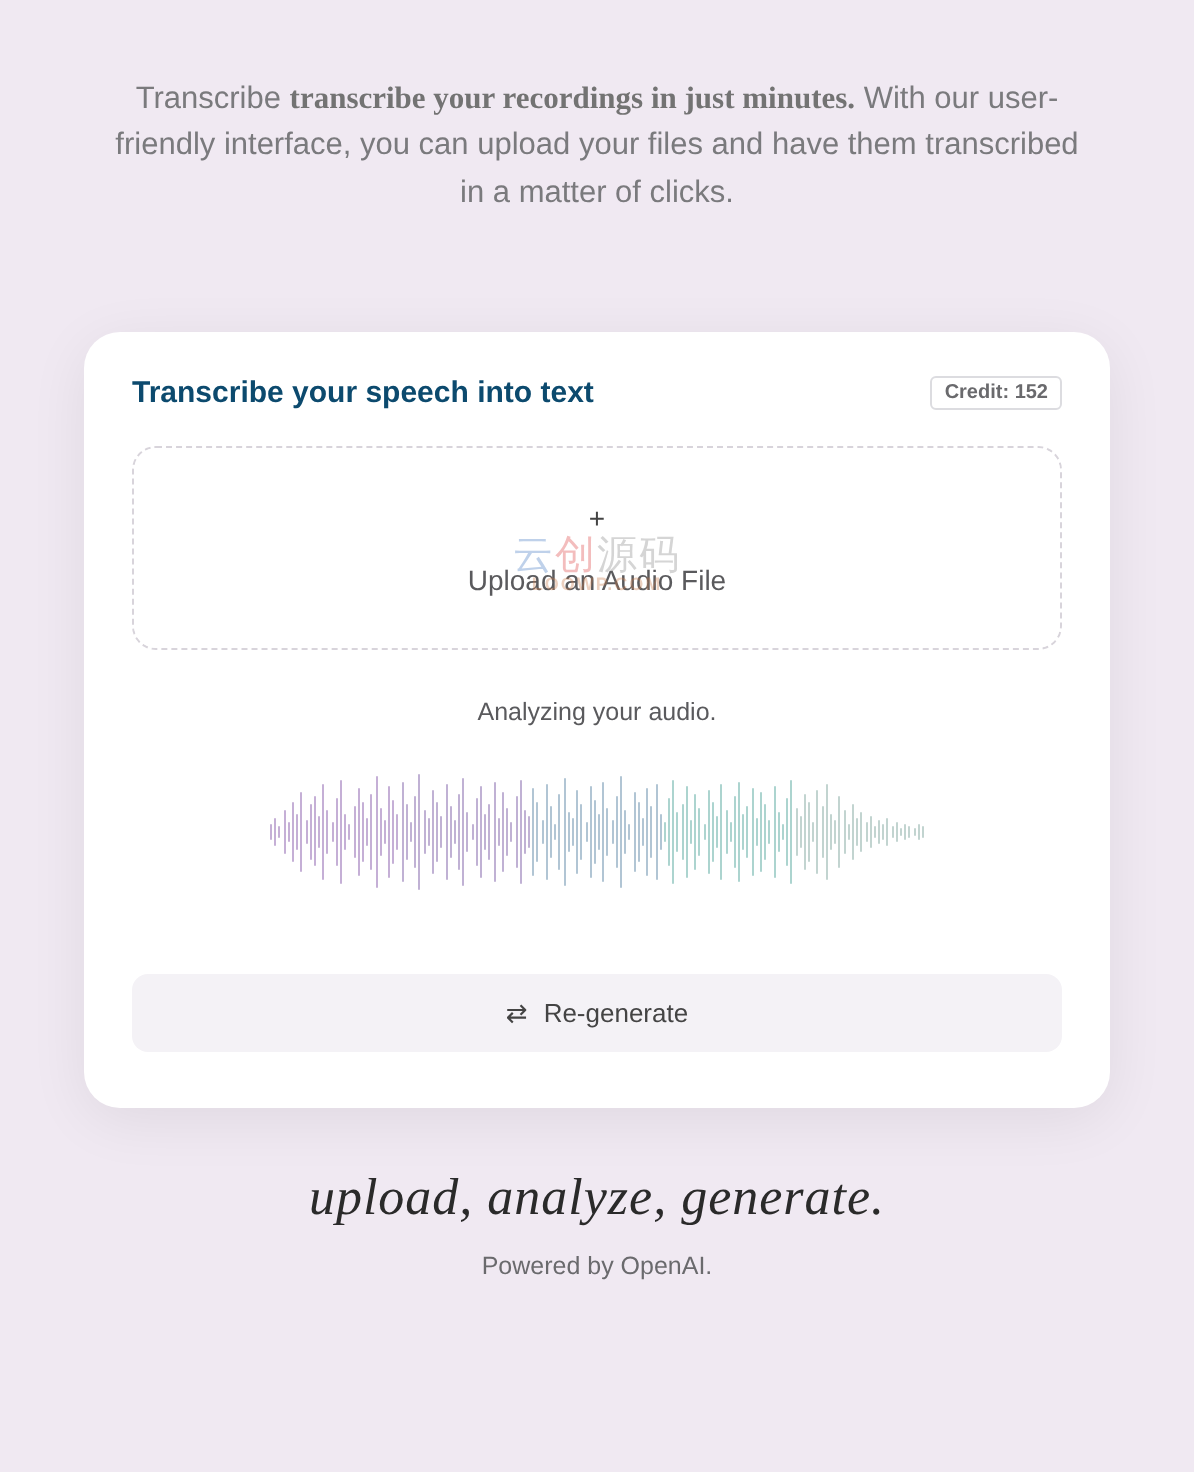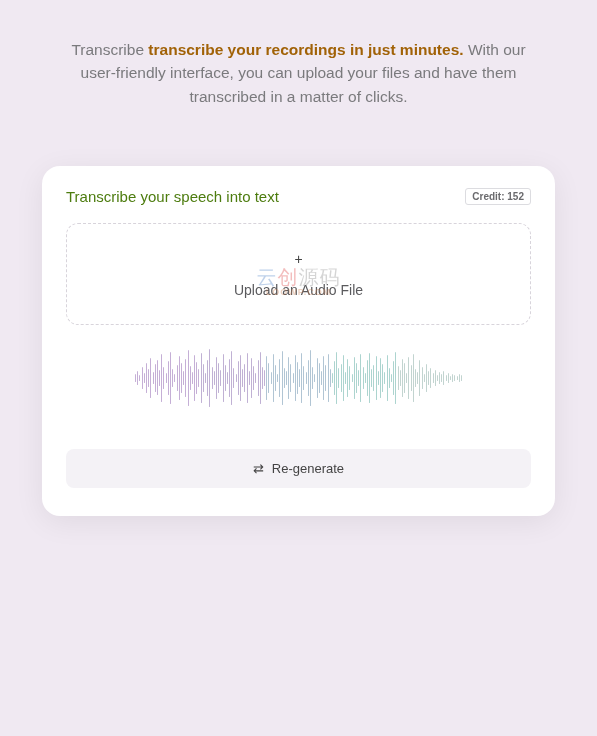--- a/index.html
+++ b/index.html
@@ -48,39 +48,40 @@
     }
     .subtitle {
       font-size: 15.5px;
       color: #7a7a7d;
       line-height: 1.5;
       margin-top: 24px;
       padding: 0 55px;
     }
     .subtitle-bold {
       font-weight: 700;
-      color: #a16207;
+      color: #737373;
+      font-family: Liberation Serif, serif;
     }
     .card {
       background: #fff;
       border-radius: 18px;
       margin: 58px 42px 0 42px;
       padding: 22px 24px 28px 24px;
       box-shadow: 0 6px 30px rgba(0,0,0,0.07);
       position: relative;
     }
     .card-header {
       display: flex;
       justify-content: space-between;
       align-items: center;
     }
     .card-title {
       font-size: 15px;
-      font-weight: 400;
-      color: #4d7c0f;
+      font-weight: 700;
+      color: #0c4a6e;
     }
     .credit-badge {
       font-size: 10px;
       font-weight: 600;
       color: #6a6a6d;
       border: 1px solid #dcdce0;
       border-radius: 3px;
       padding: 2px 6px;
     }
     .upload-area {
@@ -202,20 +203,21 @@
 
   <div class="upload-area">
     <div class="watermark">
       <span class="w-blue">云</span><span class="w-red">创</span><span class="w-gray">源码</span>
     </div>
     <div class="watermark-sub">LOOWP.COM</div>
     <div class="plus-icon">+</div>
     <div class="upload-text">Upload an Audio File</div>
   </div>
 
+  <div class="analyzing-text">Analyzing your audio.</div>
 
   <div class="waveform" id="waveform">
       <div class="wave-bar" style="height: 8px; background: rgba(150, 110, 180, 0.55);"></div>
       <div class="wave-bar" style="height: 14px; background: rgba(150, 110, 180, 0.55);"></div>
       <div class="wave-bar" style="height: 6px; background: rgba(150, 110, 180, 0.55);"></div>
       <div class="wave-bar" style="height: 22px; background: rgba(150, 110, 180, 0.55);"></div>
       <div class="wave-bar" style="height: 10px; background: rgba(150, 110, 180, 0.55);"></div>
       <div class="wave-bar" style="height: 30px; background: rgba(150, 110, 180, 0.55);"></div>
       <div class="wave-bar" style="height: 18px; background: rgba(150, 110, 180, 0.55);"></div>
       <div class="wave-bar" style="height: 40px; background: rgba(150, 110, 180, 0.55);"></div>
@@ -363,13 +365,15 @@
       <div class="wave-bar" style="height: 6px; background: rgba(120, 160, 150, 0.45);"></div>
     </div>
 
   <button class="regenerate-btn">
     <span class="regen-icon">⇄</span>
     <span>Re-generate</span>
   </button>
 </div>
 
 <div class="footer-section">
+  <div class="tagline">upload, analyze, generate.</div>
+  <div class="powered-by">Powered by OpenAI.</div>
 </div>
 
 </body></html>

